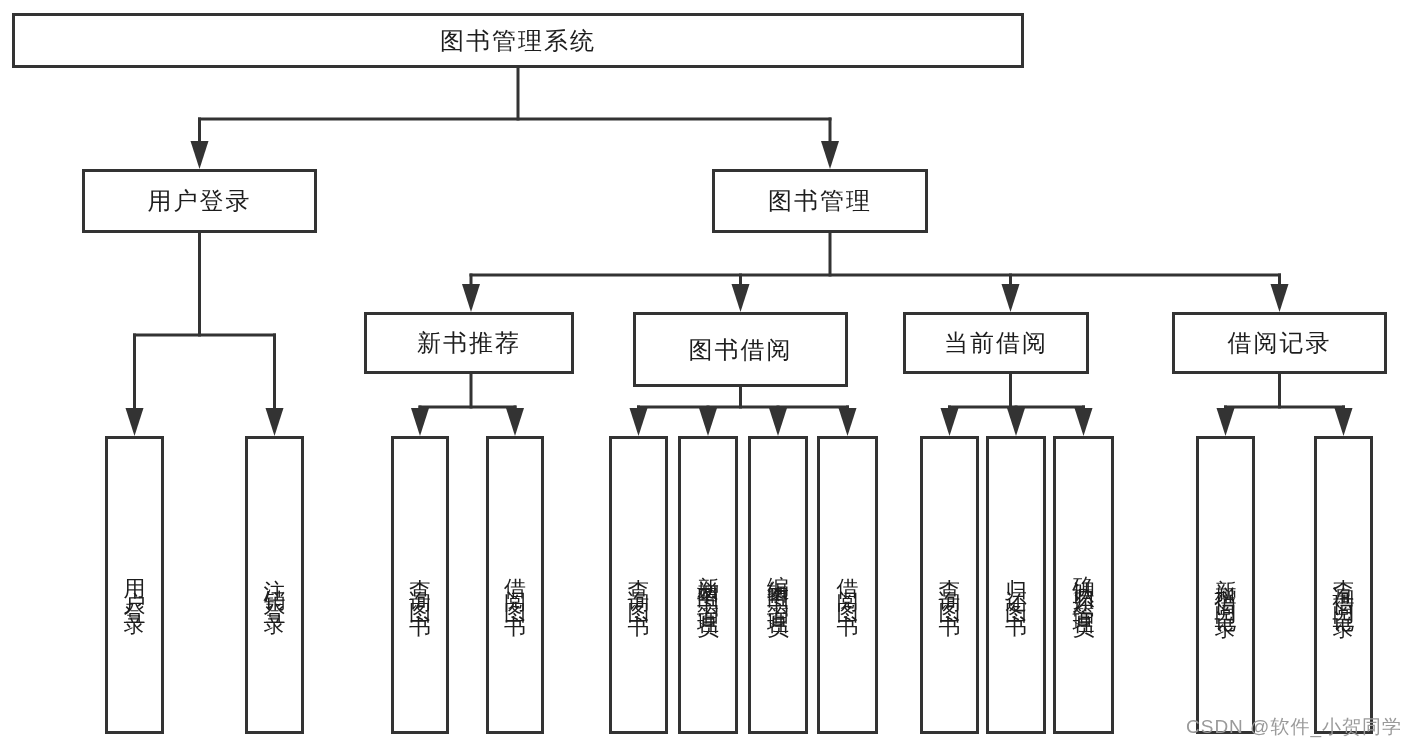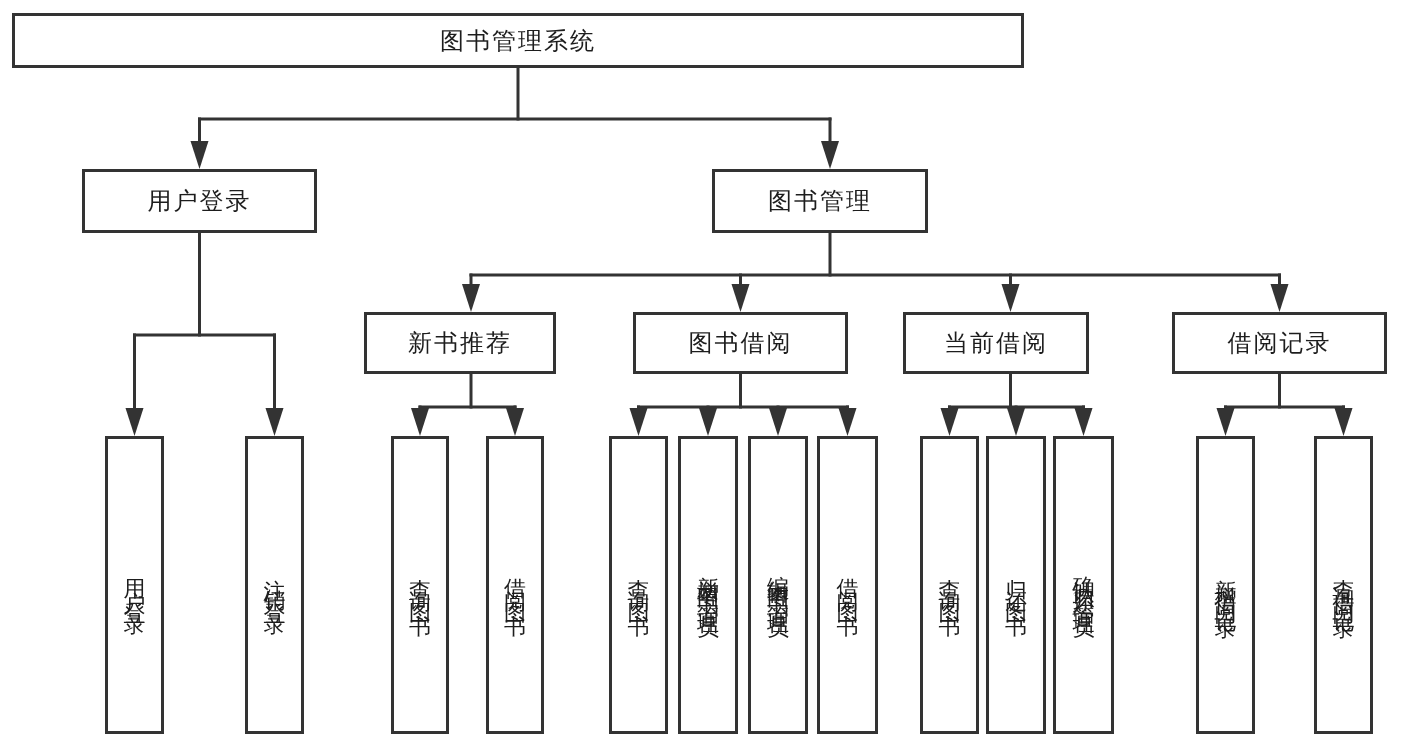--- a/index.html
+++ b/index.html
@@ -105,33 +105,34 @@
       <polygon points="1007,408 1025,408 1016,436" fill="#333333"></polygon>
       <path d="M 1083.5 407 V 414" stroke="#333333" stroke-width="3" stroke-linecap="square" fill="none"></path>
       <polygon points="1074.5,408 1092.5,408 1083.5,436" fill="#333333"></polygon>
       <path d="M 1279.5 374 V 407" stroke="#333333" stroke-width="3" stroke-linecap="square" fill="none"></path>
       <path d="M 1225.5 407 H 1343.5" stroke="#333333" stroke-width="3" stroke-linecap="square" fill="none"></path>
       <path d="M 1225.5 407 V 414" stroke="#333333" stroke-width="3" stroke-linecap="square" fill="none"></path>
       <polygon points="1216.5,408 1234.5,408 1225.5,436" fill="#333333"></polygon>
       <path d="M 1343.5 407 V 414" stroke="#333333" stroke-width="3" stroke-linecap="square" fill="none"></path>
       <polygon points="1334.5,408 1352.5,408 1343.5,436" fill="#333333"></polygon>
     </svg>
+  <div class="watermark" style="left: 1186px; top: 714px; color: rgb(154, 154, 154);">CSDN @软件_小贺同学</div>
 <div class="node horizontal" style="left: 12px; top: 13px; width: 1012px; height: 55px;">
       <span>图书管理系统</span>
     </div>
     <div class="node horizontal" style="left: 82px; top: 169px; width: 235px; height: 64px;">
       <span>用户登录</span>
     </div>
     <div class="node horizontal" style="left: 712px; top: 169px; width: 216px; height: 64px;">
       <span>图书管理</span>
     </div>
-    <div class="node horizontal" style="left: 364px; top: 312px; width: 192px; height: 62px;">
+    <div class="node horizontal" style="left: 364px; top: 312px; width: 210px; height: 62px;">
       <span>新书推荐</span>
     </div>
-    <div class="node horizontal" style="left: 633px; top: 312px; width: 215px; height: 62px; font-family: Liberation Serif, serif;">
+    <div class="node horizontal" style="left: 633px; top: 312px; width: 215px; height: 75px; font-family: Liberation Serif, serif;">
       <span>图书借阅</span>
     </div>
     <div class="node horizontal" style="left: 903px; top: 312px; width: 186px; height: 62px;">
       <span>当前借阅</span>
     </div>
     <div class="node horizontal" style="left: 1172px; top: 312px; width: 215px; height: 62px;">
       <span>借阅记录</span>
     </div>
     <div class="node leaf" style="left: 105px; top: 436px; width: 59px; height: 298px;">
       <span style="letter-spacing: 12px;">用户登录</span>

